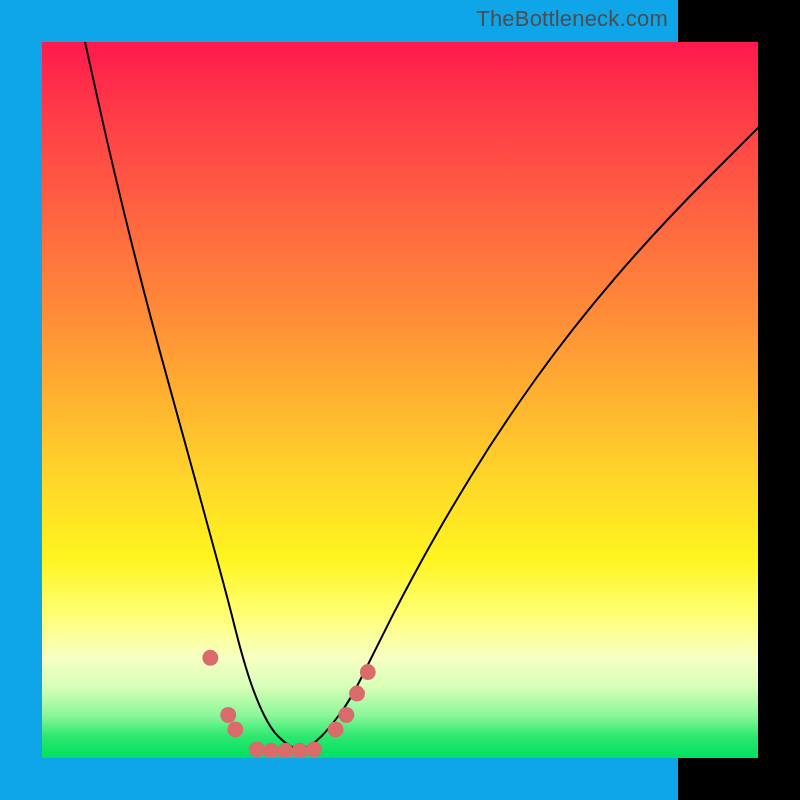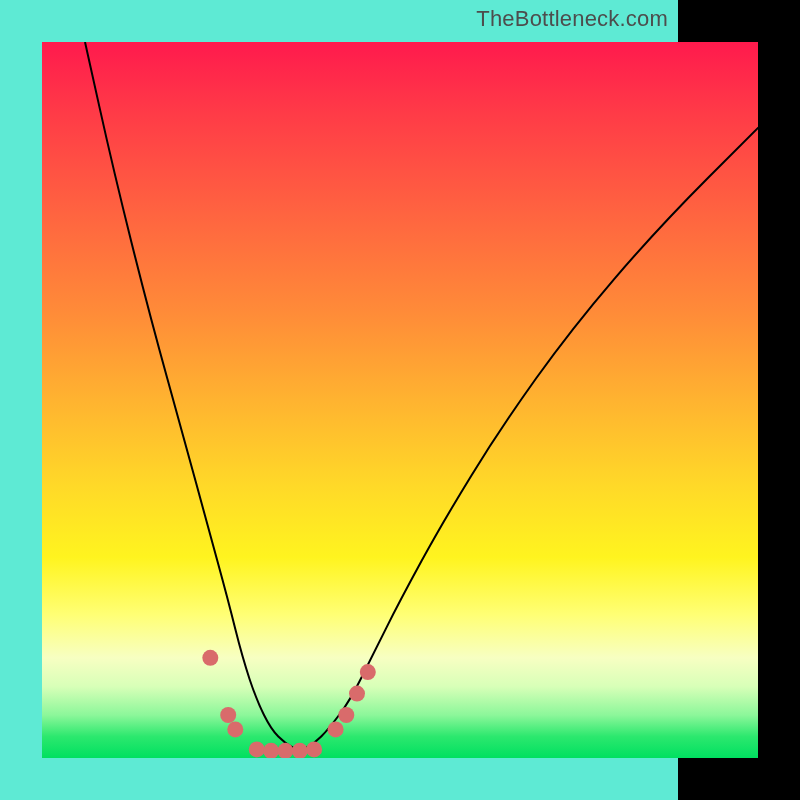--- a/index.html
+++ b/index.html
@@ -10,21 +10,21 @@
     background: #000;
     overflow: hidden;
     font-family: Arial, Helvetica, sans-serif;
   }
   .frame {
     position: absolute;
     left: 0;
     top: 0;
     width: 678px;
     height: 800px;
-    background: #5eead4;
+    background: #0ea5e9;
   }
   .plot-area {
     position: absolute;
     left: 42px;
     top: 42px;
     width: 716px;
     height: 716px;
     overflow: hidden;
   }
   .gradient {

